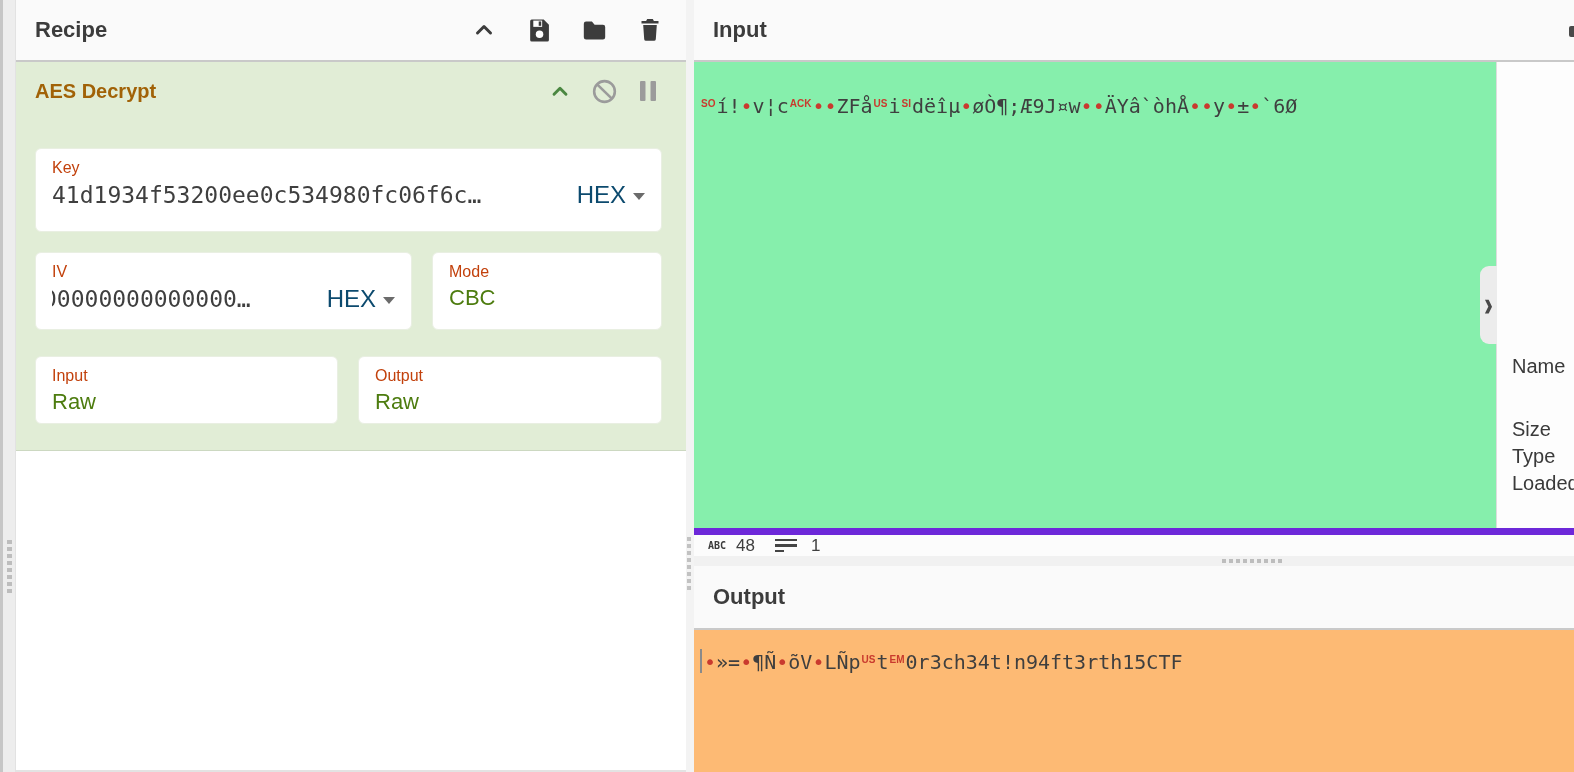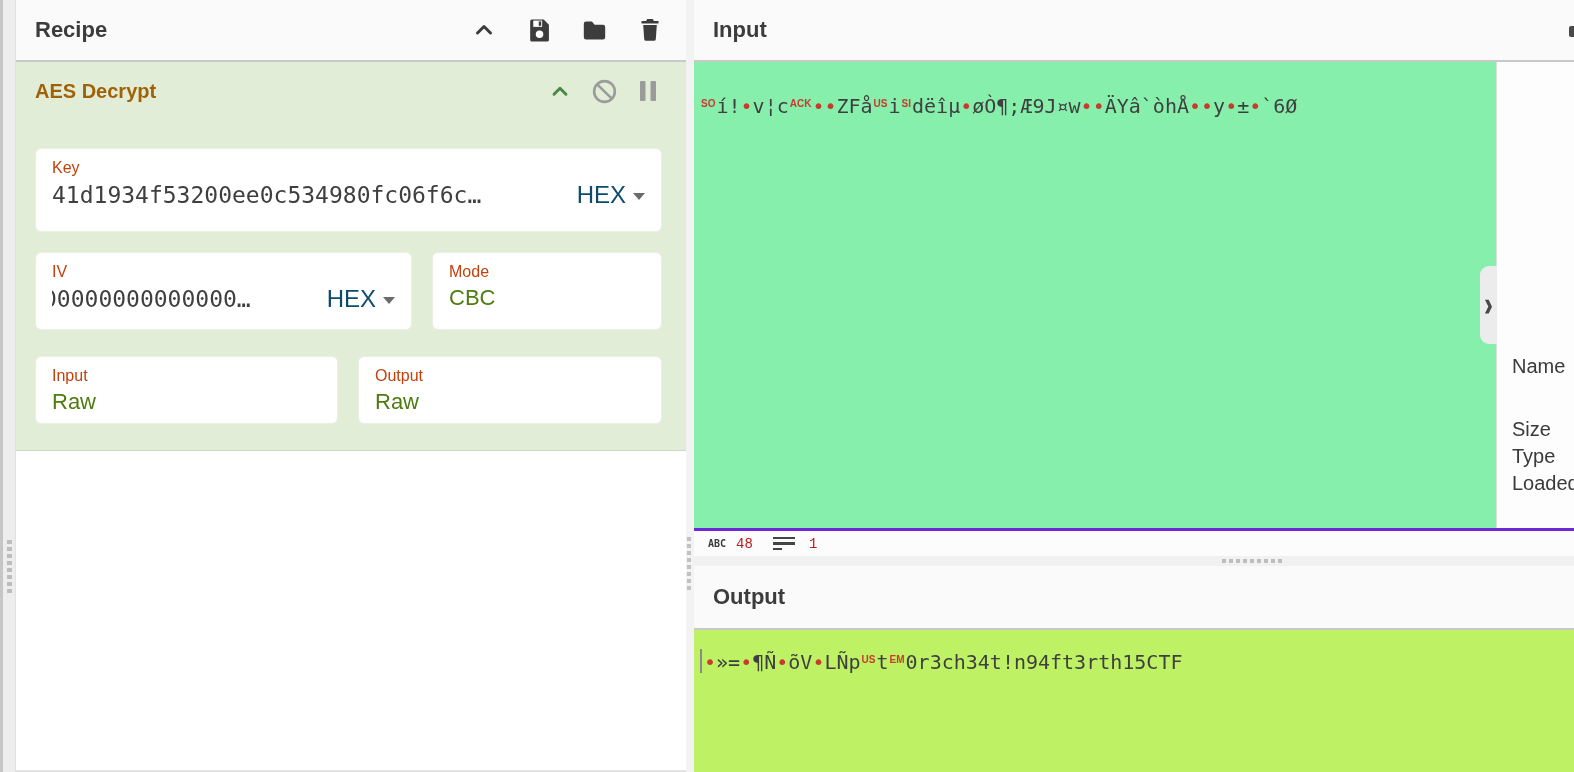--- a/index.html
+++ b/index.html
@@ -76,39 +76,39 @@
                 position:relative; overflow:visible; }
   .collapse-tab { position:absolute; left:-17px; top:204px; width:17px; height:78px;
                   background:#ececec; border-radius:9px 0 0 9px; display:flex;
                   align-items:center; justify-content:center; cursor:pointer; }
   .collapse-tab span { color:#4a4a4a; font-size:13px; font-weight:bold; }
   .file-labels { position:absolute; top:291px; left:15px; font-size:20px; color:#3a3a3a;
                  white-space:nowrap; }
   .file-labels .fname { margin-bottom:36px; }
   .file-labels div { line-height:27px; }
 
-  .input-status { height:28px; flex:none; background:#fcfcfc; border-top:3px solid #6d28d9;
+  .input-status { height:28px; flex:none; background:#fcfcfc; border-top:7px solid #6d28d9;
                   display:flex; align-items:center; padding-left:14px; }
   .abc-icon { font-family:"DejaVu Sans Mono", monospace; font-size:10px; font-weight:800;
               color:#3c3c3c; letter-spacing:0; }
-  .count { font-family:Liberation Mono, monospace; font-size:14px; color:#b91c1c; }
+  .count { font-family:Liberation Sans, sans-serif; font-size:17px; color:#404040; }
   .char-count { margin-left:10px; }
   .lines-icon { margin-left:20px; display:flex; flex-direction:column; gap:3px; }
   .lines-icon i { display:block; height:2.5px; background:#454545; }
   .lines-icon i:nth-child(1){ width:22px; } .lines-icon i:nth-child(2){ width:22px; }
   .lines-icon i:nth-child(3){ width:9px; }
   .line-count { margin-left:14px; }
 
   .h-splitter { height:10px; background:#f1f1f1; position:relative; flex:none; }
   .h-dots { position:absolute; left:528px; top:3px; display:flex; gap:3px; }
   .h-dots i { width:4px; height:4px; background:#bdbdbd; display:block; }
 
   .output-section { flex:1; display:flex; flex-direction:column; min-height:0; }
   .output-header { height:64px; }
-  .output-editor { flex:1; background:#bef264; padding:15px 6px; }
+  .output-editor { flex:1; background:#fdba74; padding:15px 6px; }
 
   svg { display:block; }
 </style>
 </head>
 <body>
 
 <div id="app">
 
   <div class="ops-gutter">
     <div class="v-dots">

